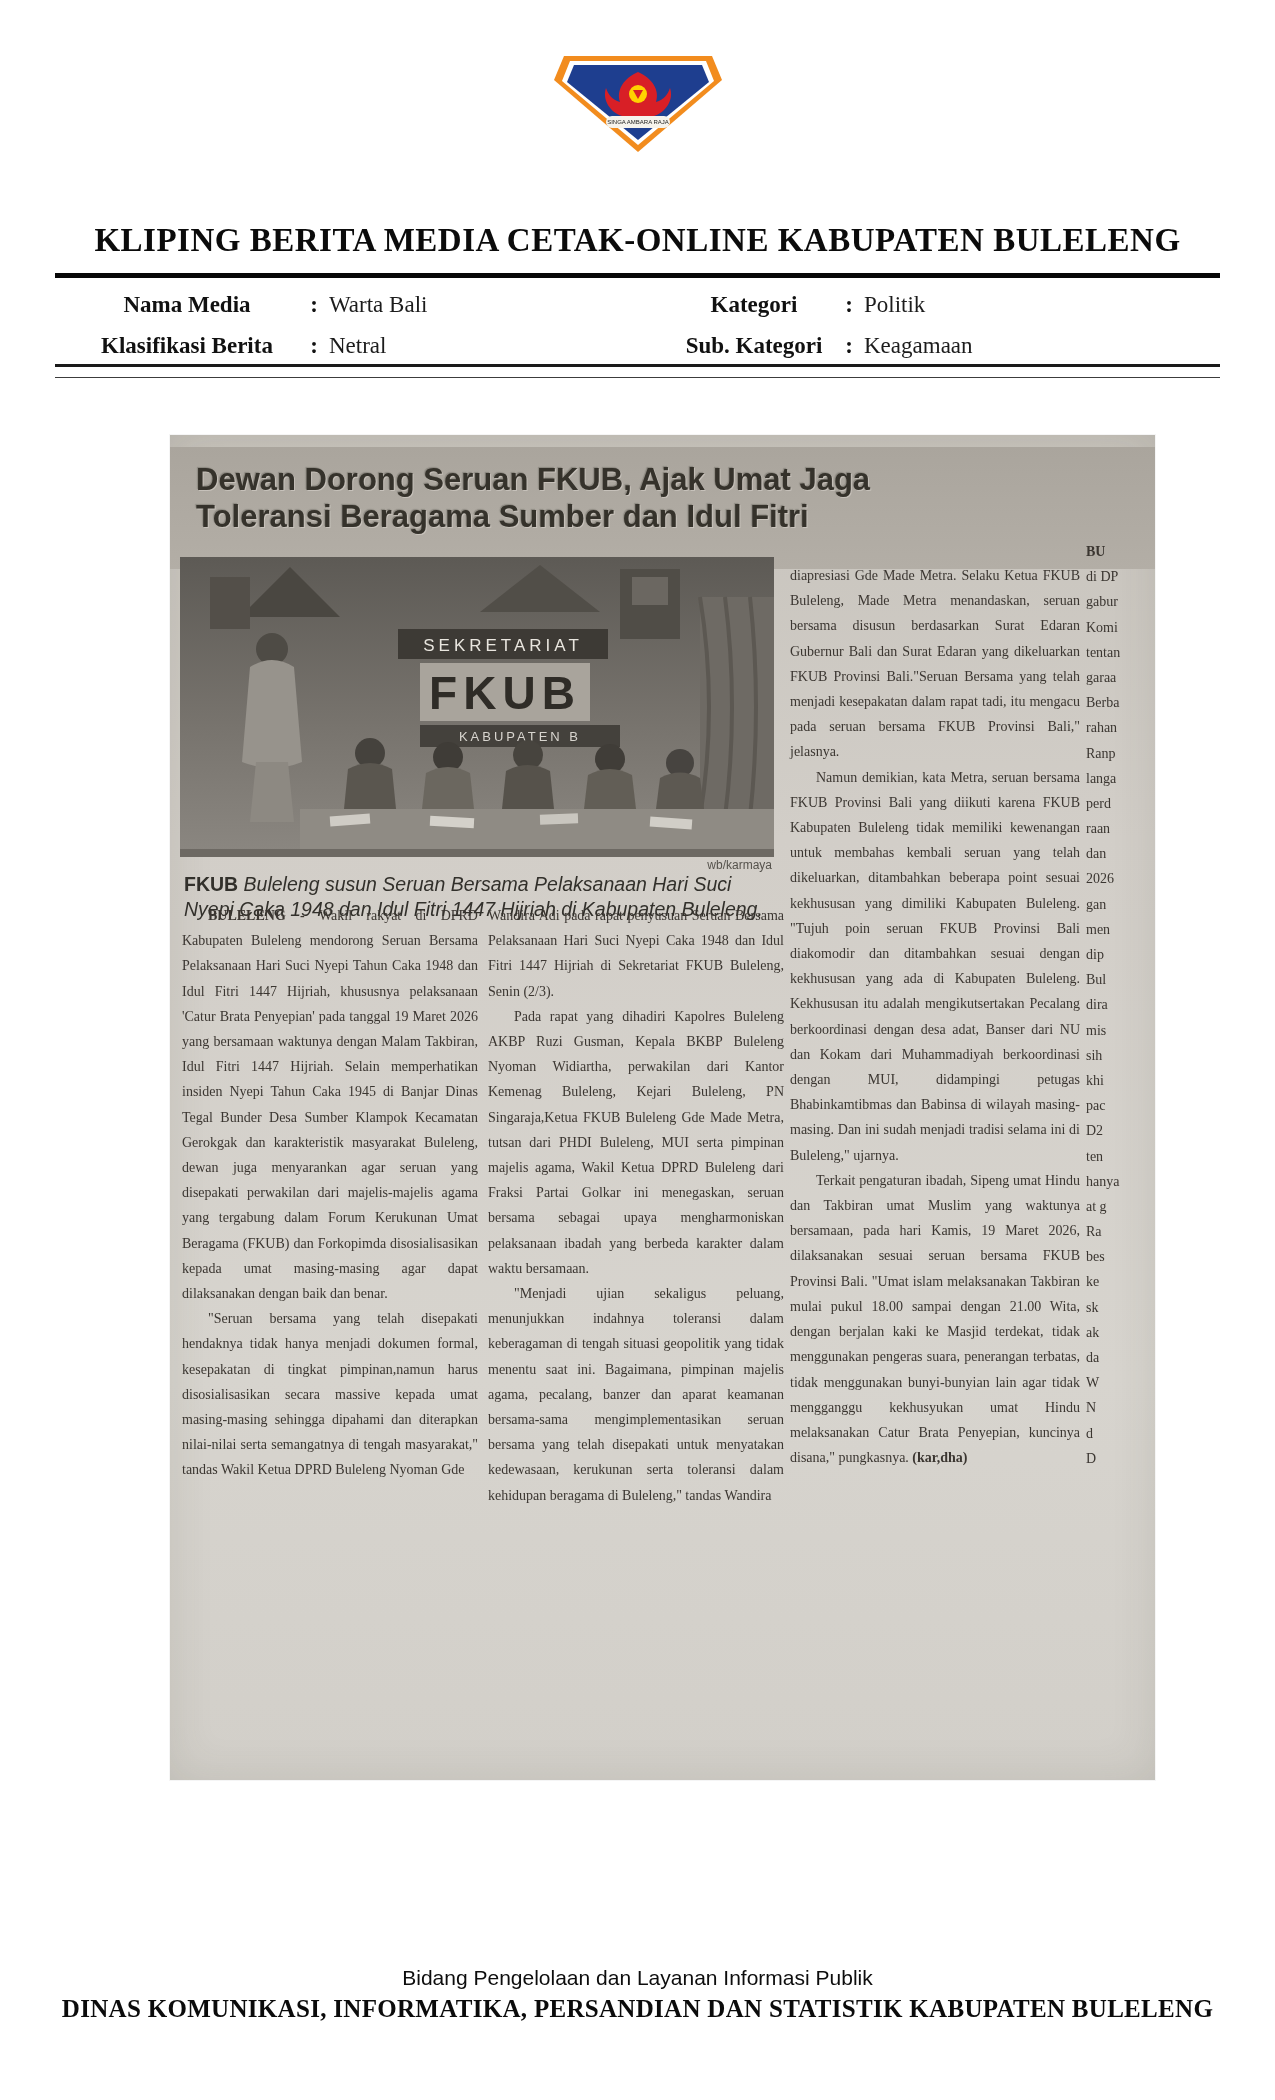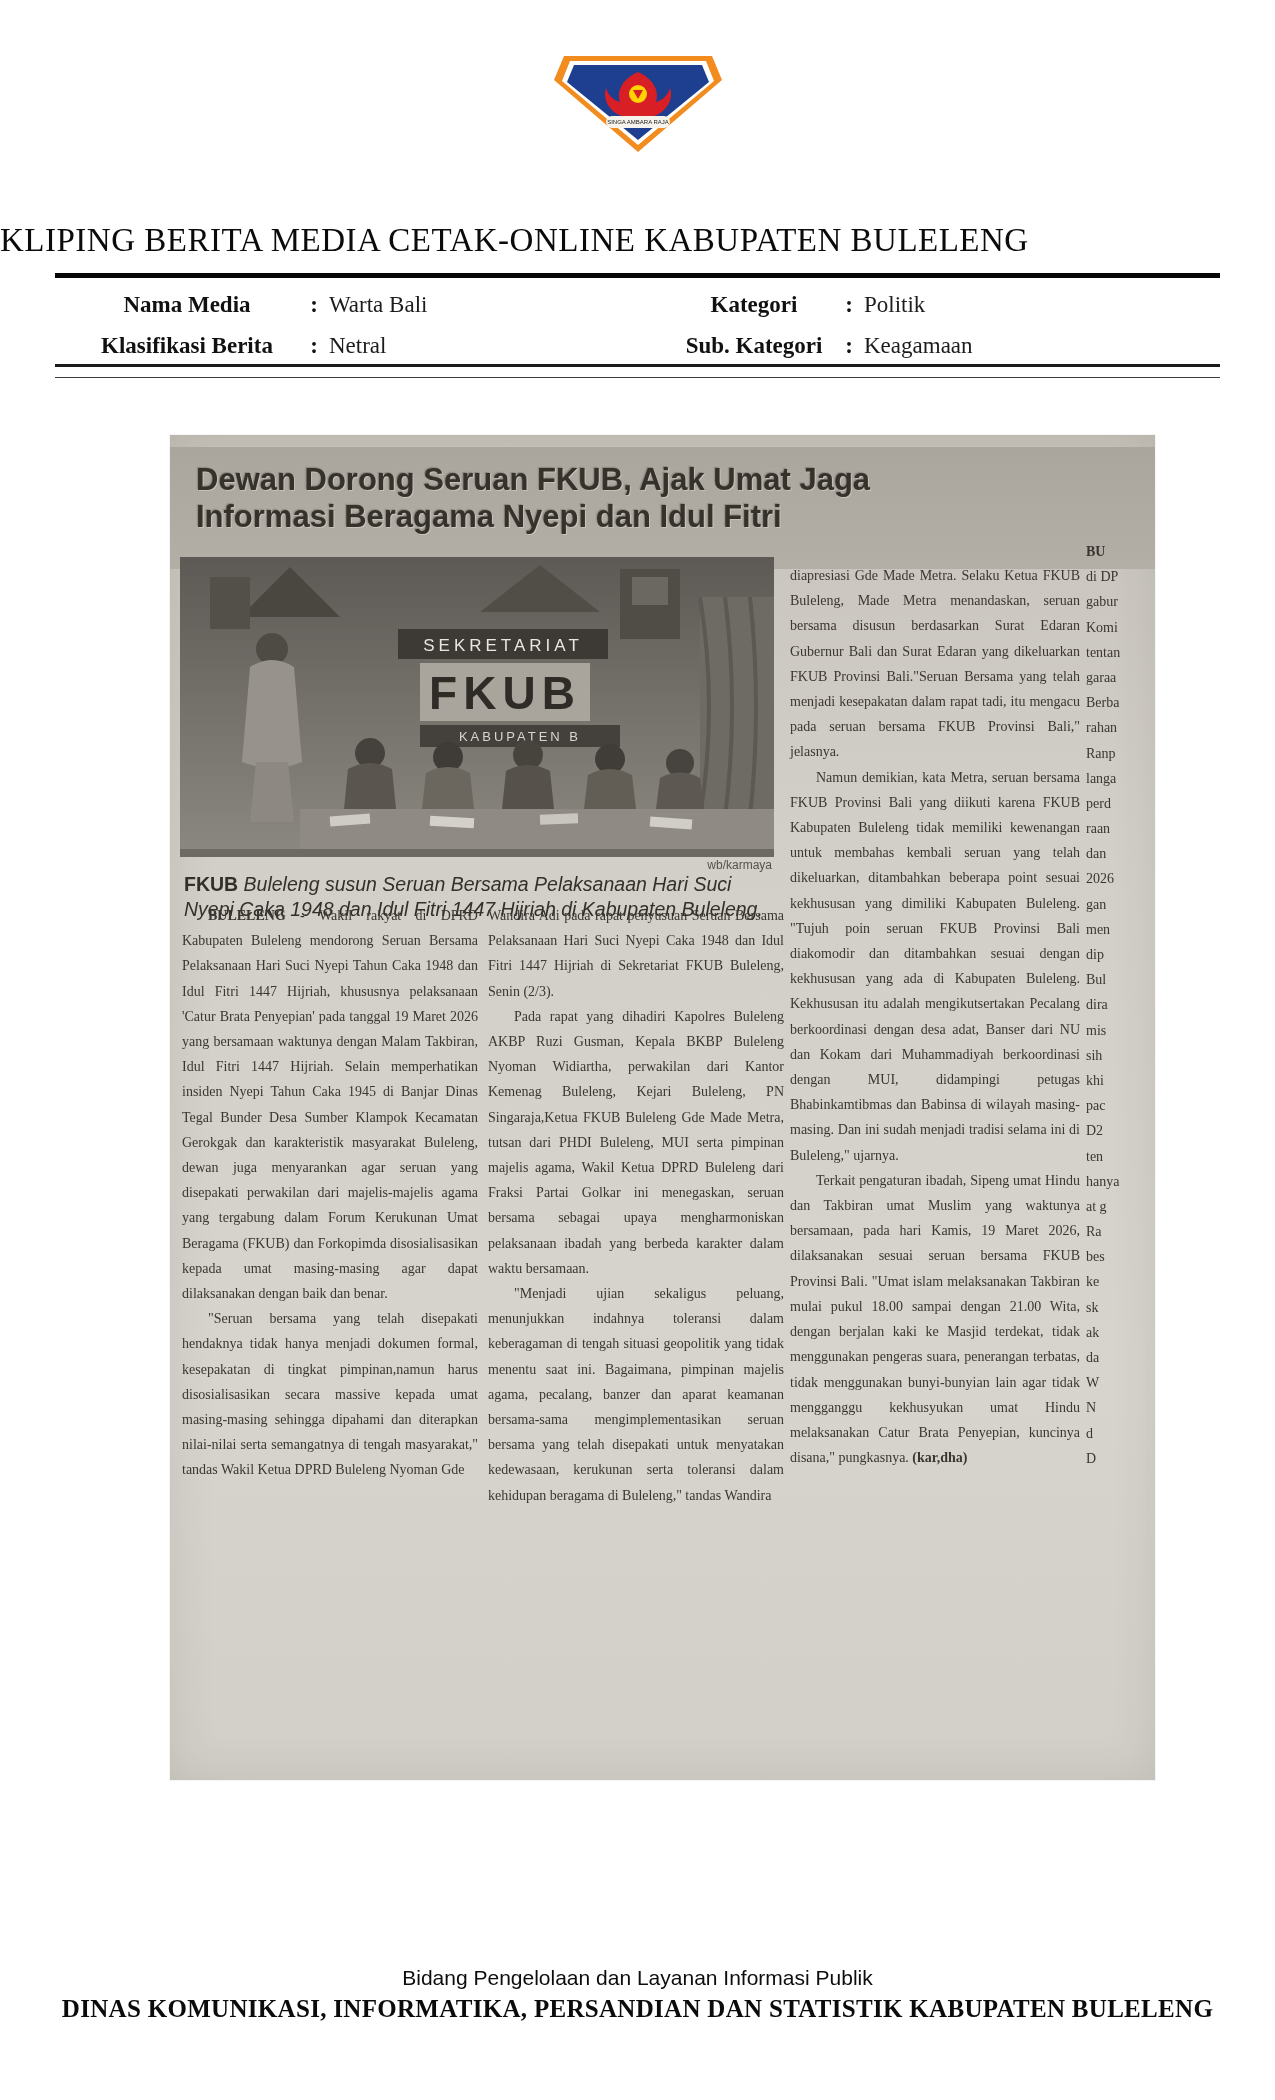--- a/index.html
+++ b/index.html
@@ -3,22 +3,22 @@
 <meta charset="utf-8">
 <style>
   html,body{margin:0;padding:0;}
   body{
     width:1275px;height:2100px;background:#ffffff;position:relative;
     font-family:"Liberation Serif", serif;color:#111;
   }
   
   .logo-wrap{position:absolute;top:56px;left:50%;transform:translateX(-50%);width:168px;height:96px;}
   .doc-title{
-    position:absolute;top:222px;left:0;width:100%;margin:0;
-    font-size:33px;font-weight:normal;letter-spacing:.5px;color:#0b0b0b;
+    position:absolute;top:222px;left:0;width:100%;margin:0;text-align:center;
+    font-size:33px;font-weight:bold;letter-spacing:.5px;color:#0b0b0b;
   }
   .rule-top{position:absolute;top:273px;left:55px;right:55px;height:5px;background:#070707;}
   .meta{position:absolute;top:292px;left:0;right:0;font-size:23px;text-align:center;}
   .meta-row{position:relative;height:41px;}
   .meta-group{position:absolute;top:0;display:flex;align-items:baseline;}
   .meta-group.gleft{left:75px;}
   .meta-group.gright{left:674px;}
   .meta-label{font-weight:bold;}
   .gleft .meta-label{width:224px;}
   .gright .meta-label{width:160px;}
@@ -114,21 +114,21 @@
         <span class="meta-colon">:</span>
         <span class="meta-value">Keagamaan</span>
       </div>
     </div>
   </div>
   <div class="rule-double"></div>
 
   <div class="clipping">
     <div class="headline-zone">
       <div class="headline-line">Dewan Dorong Seruan FKUB, Ajak Umat Jaga</div>
-      <div class="headline-line">Informasi Beragama Nyepi dan Idul Fitri</div>
+      <div class="headline-line">Toleransi Beragama Sumber dan Idul Fitri</div>
     </div>
 
     <div class="photo-block">
       <svg class="photo-frame" viewBox="0 0 594 300">
         <defs>
           <linearGradient id="pbg" x1="0" y1="0" x2="0" y2="1">
             <stop offset="0" stop-color="#5d5a55"></stop>
             <stop offset="0.55" stop-color="#77736d"></stop>
             <stop offset="1" stop-color="#8b8781"></stop>
           </linearGradient>

